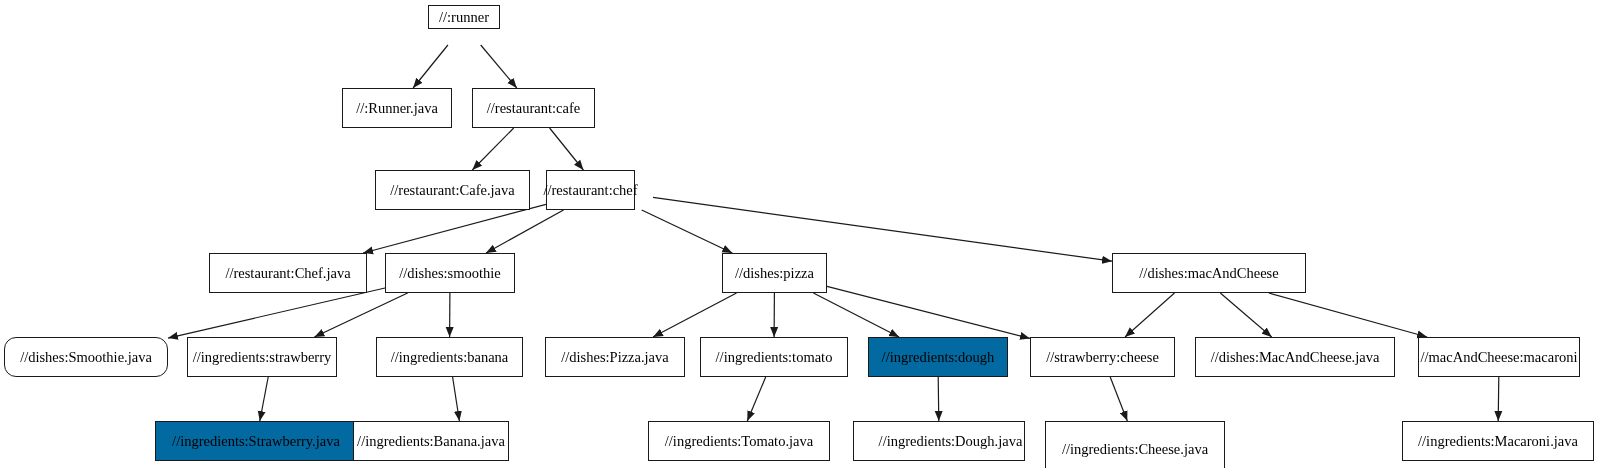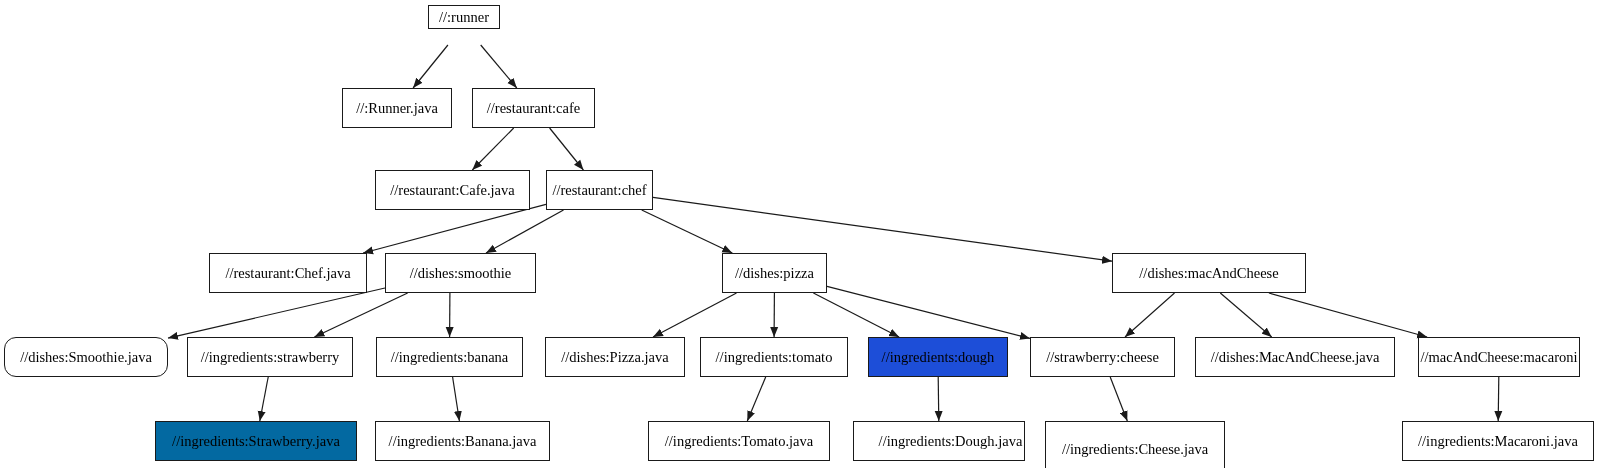--- a/index.html
+++ b/index.html
@@ -72,34 +72,34 @@
         <line x1="938.2" y1="377.0" x2="938.8" y2="421.0" stroke="#1a1a1a" stroke-width="1.2" marker-end="url(#arrow)"></line>
         <line x1="1110.2" y1="377.0" x2="1127.3" y2="421.0" stroke="#1a1a1a" stroke-width="1.2" marker-end="url(#arrow)"></line>
         <line x1="1498.8" y1="377.0" x2="1498.2" y2="421.0" stroke="#1a1a1a" stroke-width="1.2" marker-end="url(#arrow)"></line>
       </g>
   </svg>
   <div id="nodes">
       <div class="node" style="left: 428px; top: 5px; width: 72px; height: 24px; border-color: rgb(26, 26, 26); background: rgb(255, 255, 255);">//:runner</div>
       <div class="node" style="left: 342px; top: 88px; width: 110px; height: 40px; border-color: rgb(26, 26, 26); background: rgb(255, 255, 255);">//:Runner.java</div>
       <div class="node" style="left: 472px; top: 88px; width: 123px; height: 40px; border-color: rgb(26, 26, 26); background: rgb(255, 255, 255);">//restaurant:cafe</div>
       <div class="node" style="left: 375px; top: 170px; width: 155px; height: 40px; border-color: rgb(26, 26, 26); background: rgb(255, 255, 255);">//restaurant:Cafe.java</div>
-      <div class="node" style="left: 546px; top: 170px; width: 107px; height: 40px; border-color: rgb(26, 26, 26); background: rgb(255, 255, 255);">//restaurant:chef</div>
+      <div class="node" style="left: 546px; top: 170px; width: 89px; height: 40px; border-color: rgb(26, 26, 26); background: rgb(255, 255, 255);">//restaurant:chef</div>
       <div class="node" style="left: 209px; top: 253px; width: 158px; height: 40px; border-color: rgb(26, 26, 26); background: rgb(255, 255, 255);">//restaurant:Chef.java</div>
-      <div class="node" style="left: 385px; top: 253px; width: 151px; height: 40px; border-color: rgb(26, 26, 26); background: rgb(255, 255, 255);">//dishes:smoothie</div>
+      <div class="node" style="left: 385px; top: 253px; width: 130px; height: 40px; border-color: rgb(26, 26, 26); background: rgb(255, 255, 255);">//dishes:smoothie</div>
       <div class="node" style="left: 722px; top: 253px; width: 105px; height: 40px; border-color: rgb(26, 26, 26); background: rgb(255, 255, 255);">//dishes:pizza</div>
       <div class="node" style="left: 1112px; top: 253px; width: 194px; height: 40px; border-color: rgb(26, 26, 26); background: rgb(255, 255, 255);">//dishes:macAndCheese</div>
       <div class="node" style="left: 4px; top: 337px; width: 164px; height: 40px; border-color: rgb(26, 26, 26); background: rgb(255, 255, 255); border-radius: 12px;">//dishes:Smoothie.java</div>
-      <div class="node" style="left: 187px; top: 337px; width: 166px; height: 40px; border-color: rgb(26, 26, 26); background: rgb(255, 255, 255);">//ingredients:strawberry</div>
+      <div class="node" style="left: 187px; top: 337px; width: 150px; height: 40px; border-color: rgb(26, 26, 26); background: rgb(255, 255, 255);">//ingredients:strawberry</div>
       <div class="node" style="left: 376px; top: 337px; width: 147px; height: 40px; border-color: rgb(26, 26, 26); background: rgb(255, 255, 255);">//ingredients:banana</div>
       <div class="node" style="left: 545px; top: 337px; width: 140px; height: 40px; border-color: rgb(26, 26, 26); background: rgb(255, 255, 255);">//dishes:Pizza.java</div>
       <div class="node" style="left: 700px; top: 337px; width: 148px; height: 40px; border-color: rgb(26, 26, 26); background: rgb(255, 255, 255);">//ingredients:tomato</div>
-      <div class="node" style="left: 868px; top: 337px; width: 140px; height: 40px; border-color: rgb(26, 26, 26); background: #1d4ed8;">//ingredients:dough</div>
+      <div class="node" style="left: 868px; top: 337px; width: 140px; height: 40px; border-color: rgb(26, 26, 26); background: #0369a1;">//ingredients:dough</div>
       <div class="node" style="left: 1030px; top: 337px; width: 145px; height: 40px; border-color: rgb(26, 26, 26); background: rgb(255, 255, 255);">//strawberry:cheese</div>
       <div class="node" style="left: 1195px; top: 337px; width: 200px; height: 40px; border-color: rgb(26, 26, 26); background: rgb(255, 255, 255);">//dishes:MacAndCheese.java</div>
       <div class="node" style="left: 1418px; top: 337px; width: 162px; height: 40px; border-color: rgb(26, 26, 26); background: rgb(255, 255, 255);">//macAndCheese:macaroni</div>
       <div class="node" style="left: 155px; top: 421px; width: 202px; height: 40px; border-color: rgb(26, 26, 26); background: #0369a1;">//ingredients:Strawberry.java</div>
-      <div class="node" style="left: 375px; top: 421px; width: 175px; height: 40px; border-color: rgb(26, 26, 26); background: rgb(255, 255, 255);">//ingredients:Banana.java</div>
+      <div class="node" style="left: 353px; top: 421px; width: 156px; height: 40px; border-color: rgb(26, 26, 26); background: rgb(255, 255, 255);">//ingredients:Banana.java</div>
       <div class="node" style="left: 648px; top: 421px; width: 182px; height: 40px; border-color: rgb(26, 26, 26); background: rgb(255, 255, 255);">//ingredients:Tomato.java</div>
       <div class="node" style="left: 853px; top: 421px; width: 172px; height: 40px; border-color: rgb(26, 26, 26); background: rgb(255, 255, 255); padding-left: 23px;">//ingredients:Dough.java</div>
       <div class="node" style="left: 1045px; top: 421px; width: 180px; height: 56px; border-color: rgb(26, 26, 26); background: rgb(255, 255, 255);">//ingredients:Cheese.java</div>
       <div class="node" style="left: 1402px; top: 421px; width: 192px; height: 40px; border-color: rgb(26, 26, 26); background: rgb(255, 255, 255);">//ingredients:Macaroni.java</div>
     </div>
 </div>
 
 </body></html>

